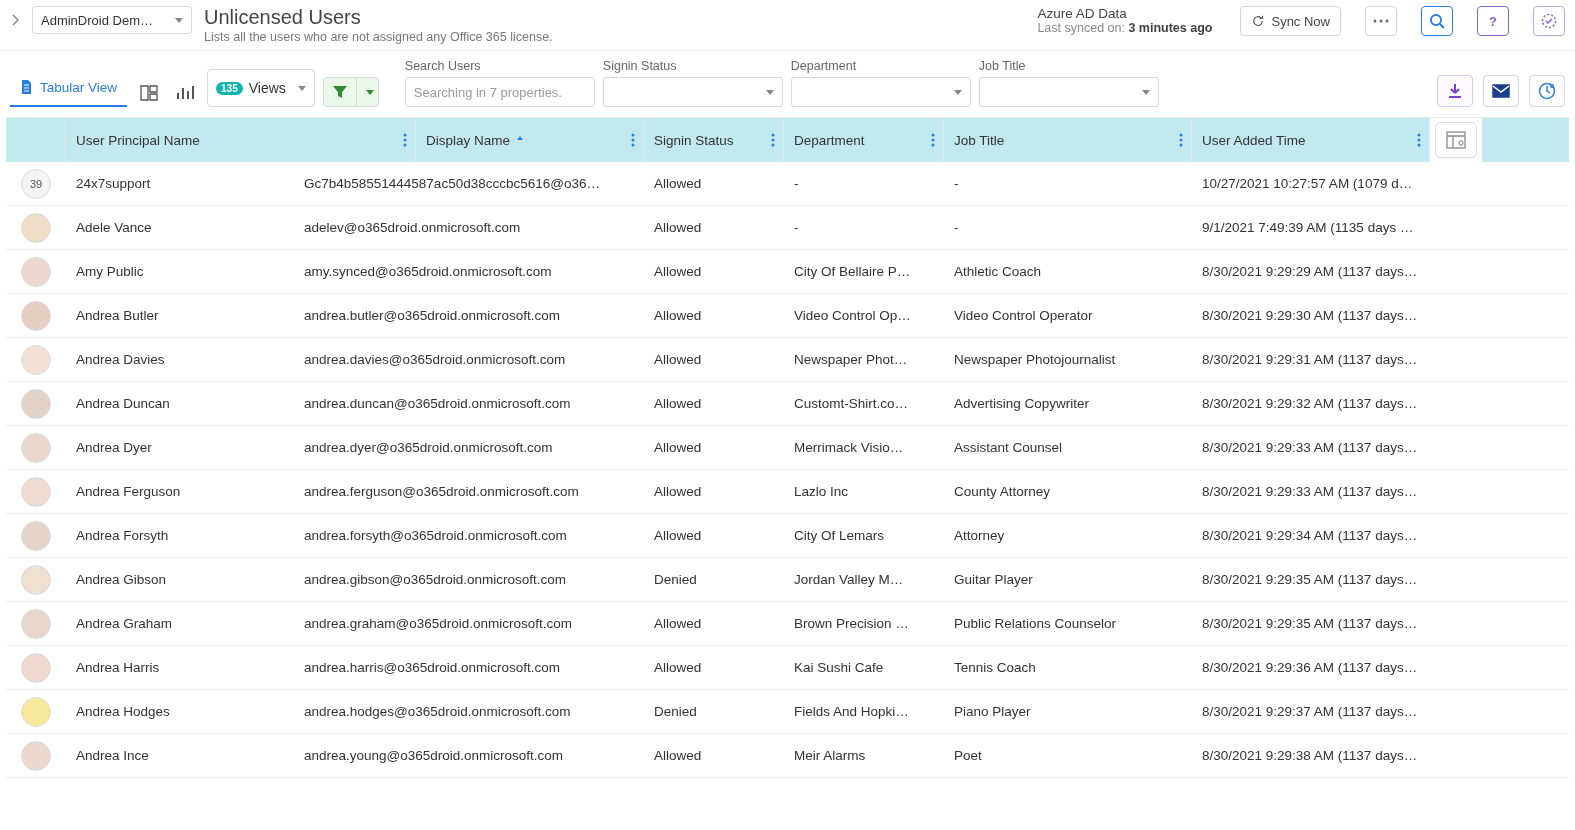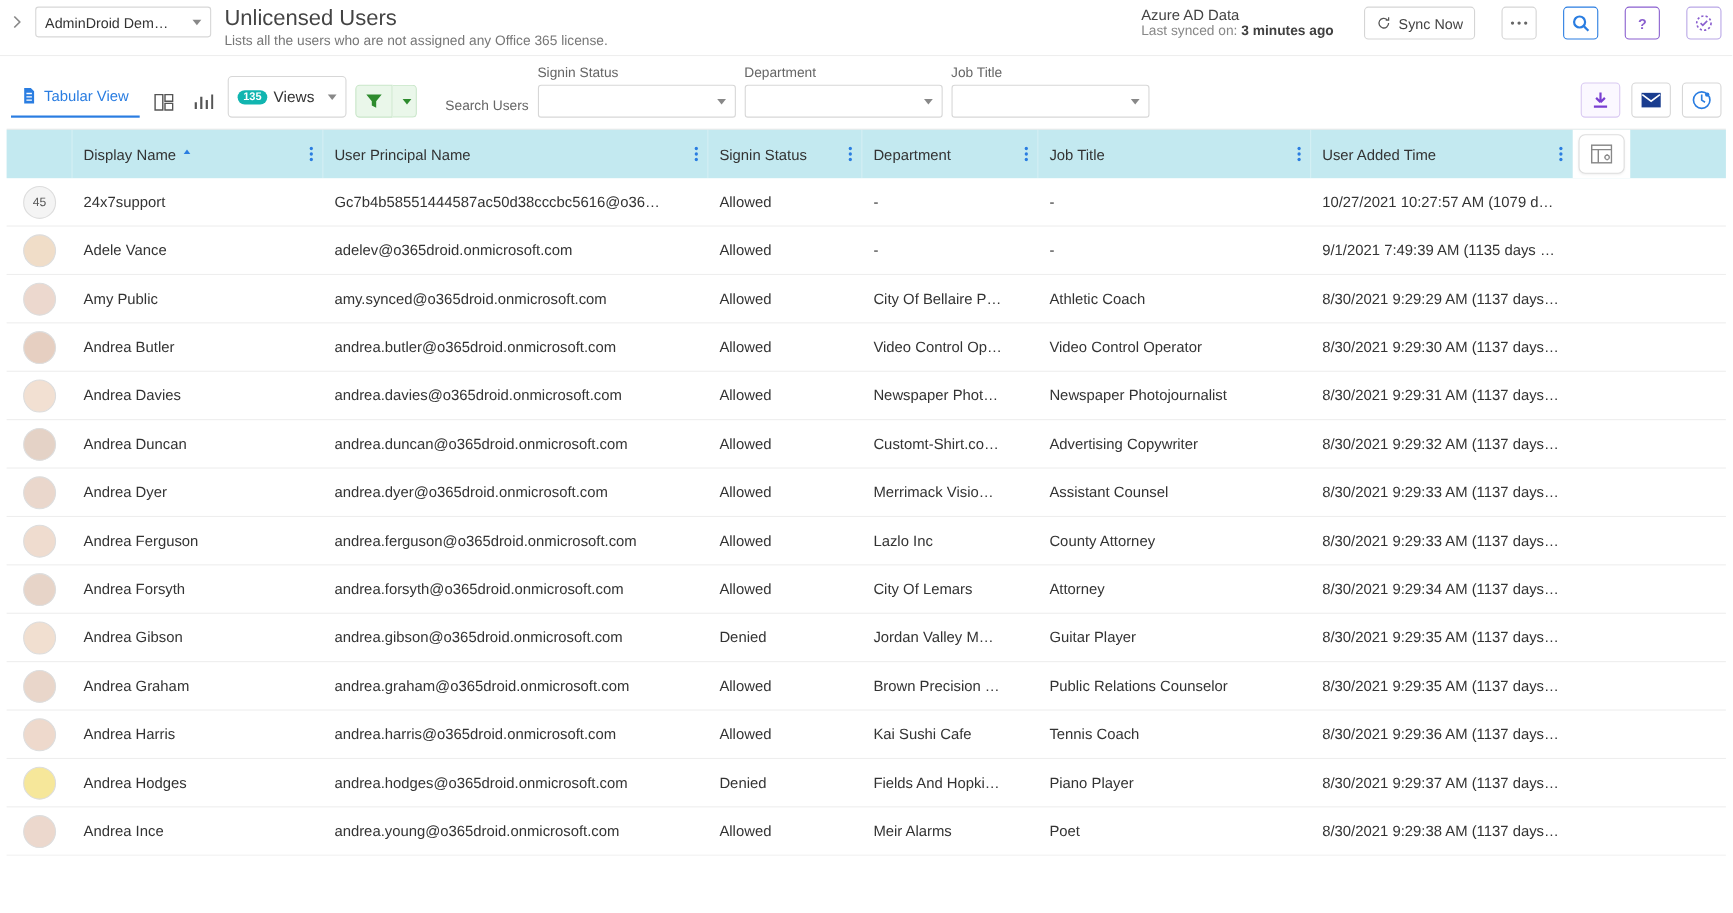--- a/index.html
+++ b/index.html
@@ -152,20 +152,21 @@
           <path d="M1 1h14L10 7v6l-4-2V7z" fill="#2e8b2e"></path>
         </svg>
     </div>
     <div class="filterdd">
       <span class="caret" style="border-top-color:#2e8b2e"></span>
     </div>
   </div>
   <div style="width:10px"></div>
   <div class="fgroup">
     <div class="flabel">Search Users</div>
+    <input class="finput" type="text" placeholder="Searching in 7 properties." style="">
   </div>
   <div class="fgroup">
     <div class="flabel">Signin Status</div>
     <div class="fselect">
         <span class="caret"></span>
       </div>
   </div>
   <div class="fgroup">
     <div class="flabel">Department</div>
     <div class="fselect">
@@ -197,37 +198,37 @@
           <path d="M9 4v5l3 2" stroke="#2a7de1" stroke-width="1.5" fill="none"></path>
           <circle cx="14" cy="4" r="2" fill="#2a7de1"></circle>
         </svg>
     </div>
   </div>
 </div>
 
 <div class="tablewrap">
   <div class="thead">
     <div class="th c-av"></div>
+    <div class="th c-upn">
+      <span>User Principal Name</span>
+      <span class="menu">
+          <svg width="4" height="14" viewBox="0 0 4 14">
+            <circle cx="2" cy="2" r="1.5" fill="#2a7de1"></circle>
+            <circle cx="2" cy="7" r="1.5" fill="#2a7de1"></circle>
+            <circle cx="2" cy="12" r="1.5" fill="#2a7de1"></circle>
+          </svg>
+        </span>
+    </div>
     <div class="th c-dn">
       <span>Display Name</span>
       <span class="sort">
         <svg width="8" height="10" viewBox="0 0 8 10">
             <path d="M4 1L1 5h6z" fill="#2a7de1"></path>
           </svg>
       </span>
-      <span class="menu">
-          <svg width="4" height="14" viewBox="0 0 4 14">
-            <circle cx="2" cy="2" r="1.5" fill="#2a7de1"></circle>
-            <circle cx="2" cy="7" r="1.5" fill="#2a7de1"></circle>
-            <circle cx="2" cy="12" r="1.5" fill="#2a7de1"></circle>
-          </svg>
-        </span>
-    </div>
-    <div class="th c-upn">
-      <span>User Principal Name</span>
       <span class="menu">
           <svg width="4" height="14" viewBox="0 0 4 14">
             <circle cx="2" cy="2" r="1.5" fill="#2a7de1"></circle>
             <circle cx="2" cy="7" r="1.5" fill="#2a7de1"></circle>
             <circle cx="2" cy="12" r="1.5" fill="#2a7de1"></circle>
           </svg>
         </span>
     </div>
     <div class="th c-ss">
       <span>Signin Status</span>
@@ -277,21 +278,21 @@
             <circle cx="15" cy="12" r="2" stroke="#888" stroke-width="1" fill="none"></circle>
             <path d="M15 9v1M15 14v1M12.5 12h1M16.5 12h1" stroke="#888" stroke-width="1"></path>
           </svg>
       </div>
     </div>
   </div>
 
   <div id="tbody">
       <div class="trow">
         <div class="avwrap">
-          <div class="avatar num">45</div>
+          <div class="avatar num">39</div>
         </div>
         <div class="td c-dn">24x7support</div>
         <div class="td c-upn">Gc7b4b58551444587ac50d38cccbc5616@o36…</div>
         <div class="td c-ss">Allowed</div>
         <div class="td c-dep">-</div>
         <div class="td c-jt">-</div>
         <div class="td c-at">10/27/2021 10:27:57 AM (1079 d…</div>
       </div>
       <div class="trow">
         <div class="avwrap">

